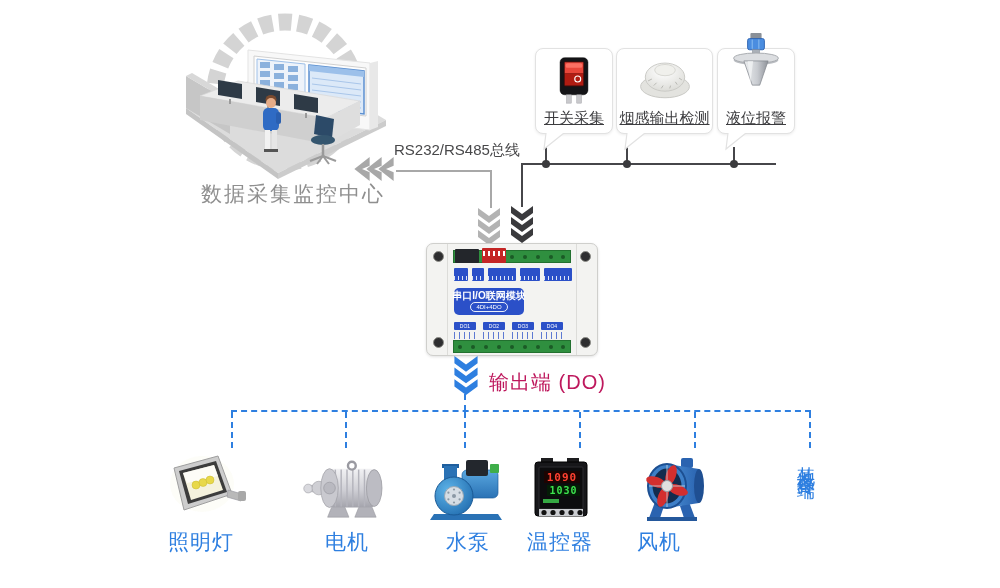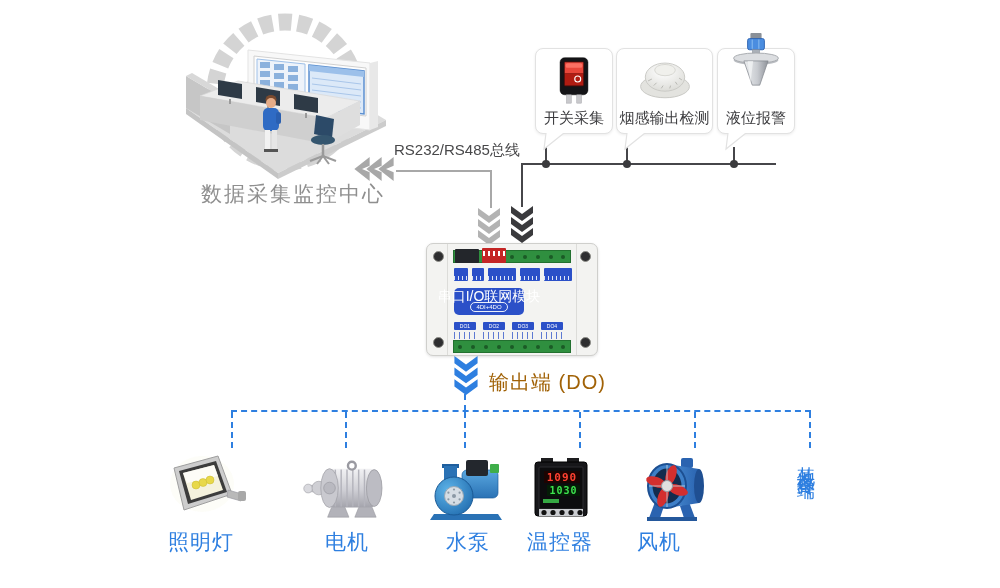--- a/index.html
+++ b/index.html
@@ -2,48 +2,48 @@
 <html><head>
 <meta charset="utf-8">
 <style>
   html,body{margin:0;padding:0;background:#fff;}
   #canvas{position:relative;width:1000px;height:588px;background:#ffffff;overflow:hidden;
           font-family:"Liberation Sans","DejaVu Sans",sans-serif;}
   .abs{position:absolute;}
   .gray-label{font-size:21px;color:#8f8f8f;letter-spacing:2px;}
   .dark-label{font-size:20px;color:#3a3a3d;letter-spacing:1px;}
   .bus-label{font-size:15px;color:#48484a;}
-  .blue-label{font-size:20px;color:#a16207;letter-spacing:1px;}
+  .blue-label{font-size:20px;color:#be185d;letter-spacing:1px;}
   .dev-label{font-size:21px;color:#2e7fe0;letter-spacing:1px;text-align:center;}
   .hline{height:2px;background:#46464a;}
   .vline{width:2px;background:#46464a;}
   .ghline{height:2px;background:#a8a8a8;}
   .gvline{width:2px;background:#a8a8a8;}
   .dot{width:8px;height:8px;border-radius:50%;background:#3a3a3d;}
   .dashh{border-top:2px dashed #2e7fe0;height:0;}
   .dashv{border-left:2px dashed #2e7fe0;width:0;}
   .card{position:absolute;top:48px;height:86px;background:#fff;border:1px solid #e2e2e2;
         border-radius:8px;box-shadow:0 1px 3px rgba(0,0,0,.08);
         display:flex;flex-direction:column;align-items:center;justify-content:flex-end;
         padding-bottom:5px;box-sizing:border-box;}
-  .card .clabel{font-size:15px;color:#3c3c3f;font-weight:500;white-space:nowrap;}
+  .card .clabel{font-size:15px;color:#3c3c3f;font-weight:500;white-space:nowrap;text-decoration:underline;}
   .card .cicon{flex:1;display:flex;align-items:center;justify-content:center;}
   .module{position:absolute;left:426px;top:243px;width:170px;height:111px;background:#f3f3f1;
           border:1px solid #cfcfcc;border-radius:7px;box-shadow:0 1px 3px rgba(0,0,0,.12);}
   .module .flange{position:absolute;top:0;bottom:0;width:1px;background:#dcdcd9;}
   .screw{position:absolute;width:9px;height:9px;border-radius:50%;background:#2e2e30;border:1px solid #8d8d88;}
   .greenstrip{position:absolute;left:26px;width:118px;height:13px;background:#2f8f3f;border:1px solid #22702f;
               box-sizing:border-box;display:flex;align-items:center;justify-content:space-around;}
   .greenstrip i{width:4px;height:4px;border-radius:50%;background:#1b5a26;}
   .blueblock{position:absolute;height:13px;background:#2b50c8;border-radius:1px;
              background-image:repeating-linear-gradient(90deg,rgba(255,255,255,.85) 0 1px,transparent 1px 4px);
              background-size:100% 4px;background-position:0 8px;background-repeat:no-repeat;}
   .panel{position:absolute;left:27px;top:44px;width:70px;height:27px;background:#2b50c8;border-radius:5px;
          display:flex;flex-direction:column;align-items:center;justify-content:center;}
-  .panel .ptitle{color:#fff;font-size:14px;font-weight:normal;white-space:nowrap;line-height:10px;}
+  .panel .ptitle{color:#fff;font-size:10px;font-weight:bold;white-space:nowrap;line-height:10px;}
   .panel .pbadge{color:#fff;font-size:6px;border:1px solid rgba(255,255,255,.9);border-radius:6px;
                  padding:0 5px;line-height:8px;margin-top:1px;}
   .port{position:absolute;top:78px;width:22px;height:8px;background:#2b50c8;color:#fff;font-size:5px;
         line-height:8px;text-align:center;border-radius:1px;}
   .relay{position:absolute;top:88px;width:22px;height:7px;
          background-image:repeating-linear-gradient(90deg,#2b50c8 0 1px,transparent 1px 5px);opacity:.75;}
   .vtext{writing-mode:vertical-rl;font-size:18px;color:#2e7fe0;letter-spacing:3px;line-height:20px;}
 </style>
 </head>
 <body>

